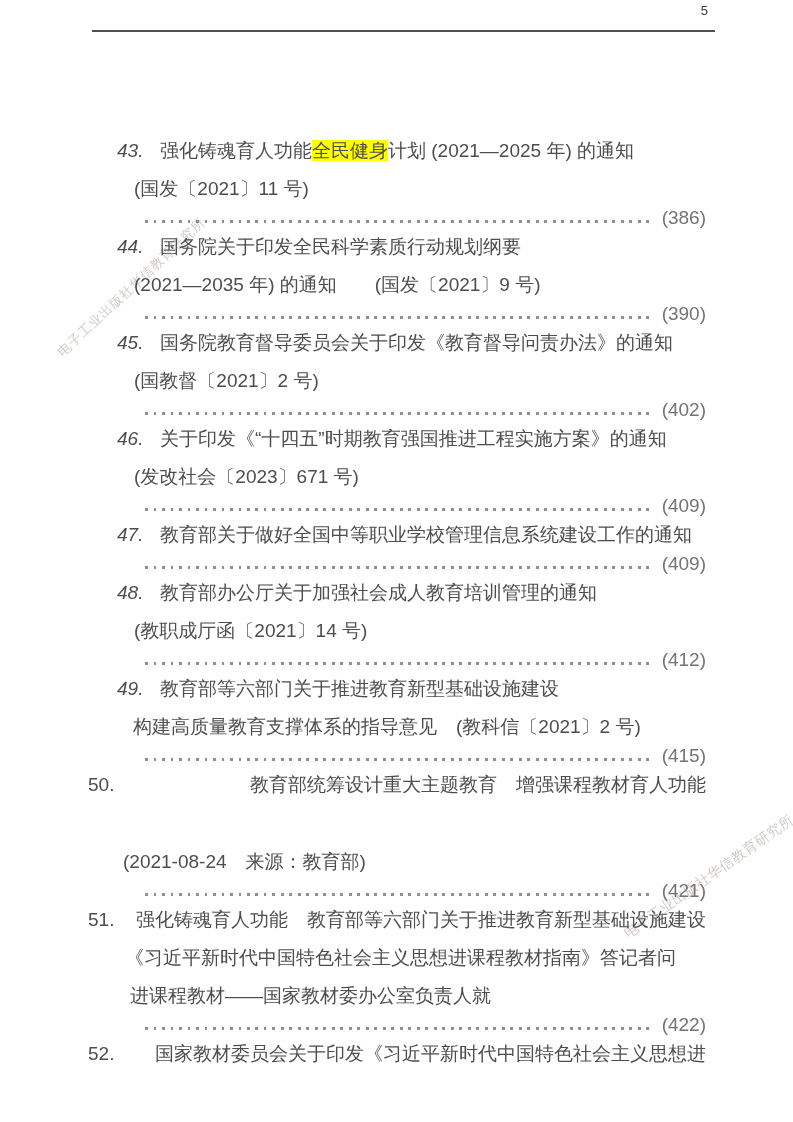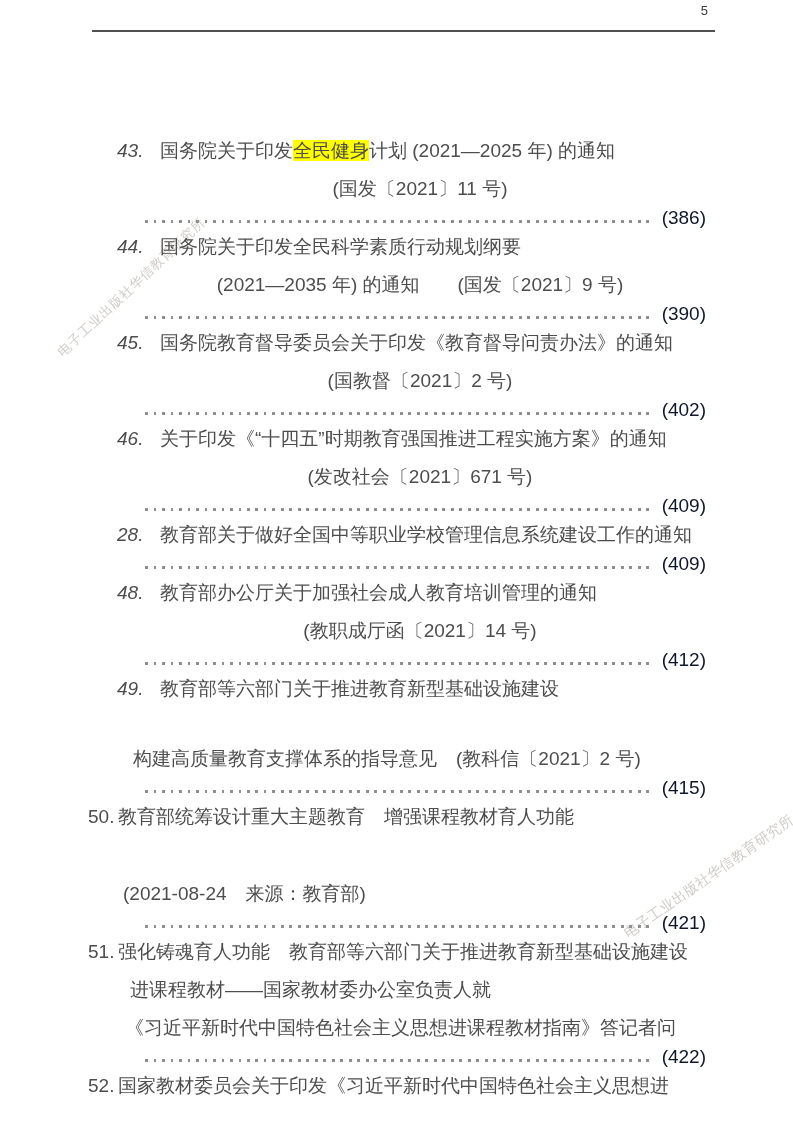--- a/index.html
+++ b/index.html
@@ -26,52 +26,52 @@
 
   
   .toc{position:absolute;z-index:1;top:132px;left:88px;width:618px;
     font-size:19px;color:#4d4d4d;}
   .entry{position:relative;}
   .num{position:absolute;top:0;line-height:38px;}
   .entry.wide .num{left:29px;font-style:italic;}
   .entry.tight .num{left:0;}
   .line{height:38px;line-height:38px;white-space:pre;}
   .entry.wide  .line.title  {padding-left:72px;}
-  .entry.tight .line.title  {padding-left:30px;}
-  .entry.wide  .line.paren  {padding-left:46px;text-align:center;}
+  .entry.tight .line.title  {padding-left:30px;text-align:right;}
+  .entry.wide  .line.paren  {padding-left:46px;}
   .entry.tight .line.paren  {padding-left:35px;margin-top:39px;}
-  .entry.wide  .line.text   {padding-left:45px;margin-top:32px;}
+  .entry.wide  .line.text   {padding-left:45px;}
   .entry.tight .line.text   {padding-left:42px;}
   .entry.tight .line.bracket{padding-left:37px;}
   .seg{white-space:pre;}
   .hl{background:var(--hl,#ffff00);}
 
   .dotsrow{height:20px;display:flex;align-items:flex-end;padding-left:57px;}
   .leader{flex:1 1 auto;height:3px;margin-bottom:5px;
     background:repeating-linear-gradient(to right,#8f8f8f 0 2.5px,transparent 2.5px 8.5px);}
   .pageref{flex:0 0 auto;min-width:52px;text-align:right;
-    font-size:19px;line-height:21px;color:#0f172a;}
+    font-size:19px;line-height:21px;color:#737373;}
 </style>
 </head>
 <body style="--hl: #ffff00;">
 
 <div class="page">
 
   <div class="watermark wm-left">电子工业出版社华信教育研究所</div>
   <div class="watermark wm-right">电子工业出版社华信教育研究所</div>
 
   <div class="hdr">
     <div class="pagenum">5</div>
     <div class="rule"></div>
   </div>
 
   <div class="toc" id="toc">
       <div class="entry wide">
         <span class="num">43.</span>
-        <div class="line title"><span class="seg">国务院关于印发</span><span class="seg hl">全民健身</span><span class="seg">计划 (2021—2025 年) 的通知</span></div>
+        <div class="line title"><span class="seg">强化铸魂育人功能</span><span class="seg hl">全民健身</span><span class="seg">计划 (2021—2025 年) 的通知</span></div>
         <div class="line paren"><span class="seg">(国发〔2021〕11 号)</span></div>
         <div class="dotsrow">
           <span class="leader"></span>
           <span class="pageref">(386)</span>
         </div>
       </div>
       <div class="entry wide">
         <span class="num">44.</span>
         <div class="line title"><span class="seg">国务院关于印发全民科学素质行动规划纲要</span></div>
         <div class="line paren"><span class="seg">(2021—2035 年) 的通知　　(国发〔2021〕9 号)</span></div>
@@ -85,28 +85,28 @@
         <div class="line title"><span class="seg">国务院教育督导委员会关于印发《教育督导问责办法》的通知</span></div>
         <div class="line paren"><span class="seg">(国教督〔2021〕2 号)</span></div>
         <div class="dotsrow">
           <span class="leader"></span>
           <span class="pageref">(402)</span>
         </div>
       </div>
       <div class="entry wide">
         <span class="num">46.</span>
         <div class="line title"><span class="seg">关于印发《“十四五”时期教育强国推进工程实施方案》的通知</span></div>
-        <div class="line paren"><span class="seg">(发改社会〔2021〕671 号)</span></div>
+        <div class="line paren"><span class="seg">(发改社会〔2023〕671 号)</span></div>
         <div class="dotsrow">
           <span class="leader"></span>
           <span class="pageref">(409)</span>
         </div>
       </div>
       <div class="entry wide">
-        <span class="num">28.</span>
+        <span class="num">47.</span>
         <div class="line title"><span class="seg">教育部关于做好全国中等职业学校管理信息系统建设工作的通知</span></div>
         <div class="dotsrow">
           <span class="leader"></span>
           <span class="pageref">(409)</span>
         </div>
       </div>
       <div class="entry wide">
         <span class="num">48.</span>
         <div class="line title"><span class="seg">教育部办公厅关于加强社会成人教育培训管理的通知</span></div>
         <div class="line paren"><span class="seg">(教职成厅函〔2021〕14 号)</span></div>
@@ -129,22 +129,22 @@
         <div class="line title"><span class="seg">教育部统筹设计重大主题教育　增强课程教材育人功能</span></div>
         <div class="line paren"><span class="seg">(2021-08-24　来源：教育部)</span></div>
         <div class="dotsrow">
           <span class="leader"></span>
           <span class="pageref">(421)</span>
         </div>
       </div>
       <div class="entry tight">
         <span class="num">51.</span>
         <div class="line title"><span class="seg">强化铸魂育人功能　教育部等六部门关于推进教育新型基础设施建设</span></div>
+        <div class="line bracket"><span class="seg">《习近平新时代中国特色社会主义思想进课程教材指南》答记者问</span></div>
         <div class="line text"><span class="seg">进课程教材——国家教材委办公室负责人就</span></div>
-        <div class="line bracket"><span class="seg">《习近平新时代中国特色社会主义思想进课程教材指南》答记者问</span></div>
         <div class="dotsrow">
           <span class="leader"></span>
           <span class="pageref">(422)</span>
         </div>
       </div>
       <div class="entry tight">
         <span class="num">52.</span>
         <div class="line title"><span class="seg">国家教材委员会关于印发《习近平新时代中国特色社会主义思想进</span></div>
       </div>
     </div>

